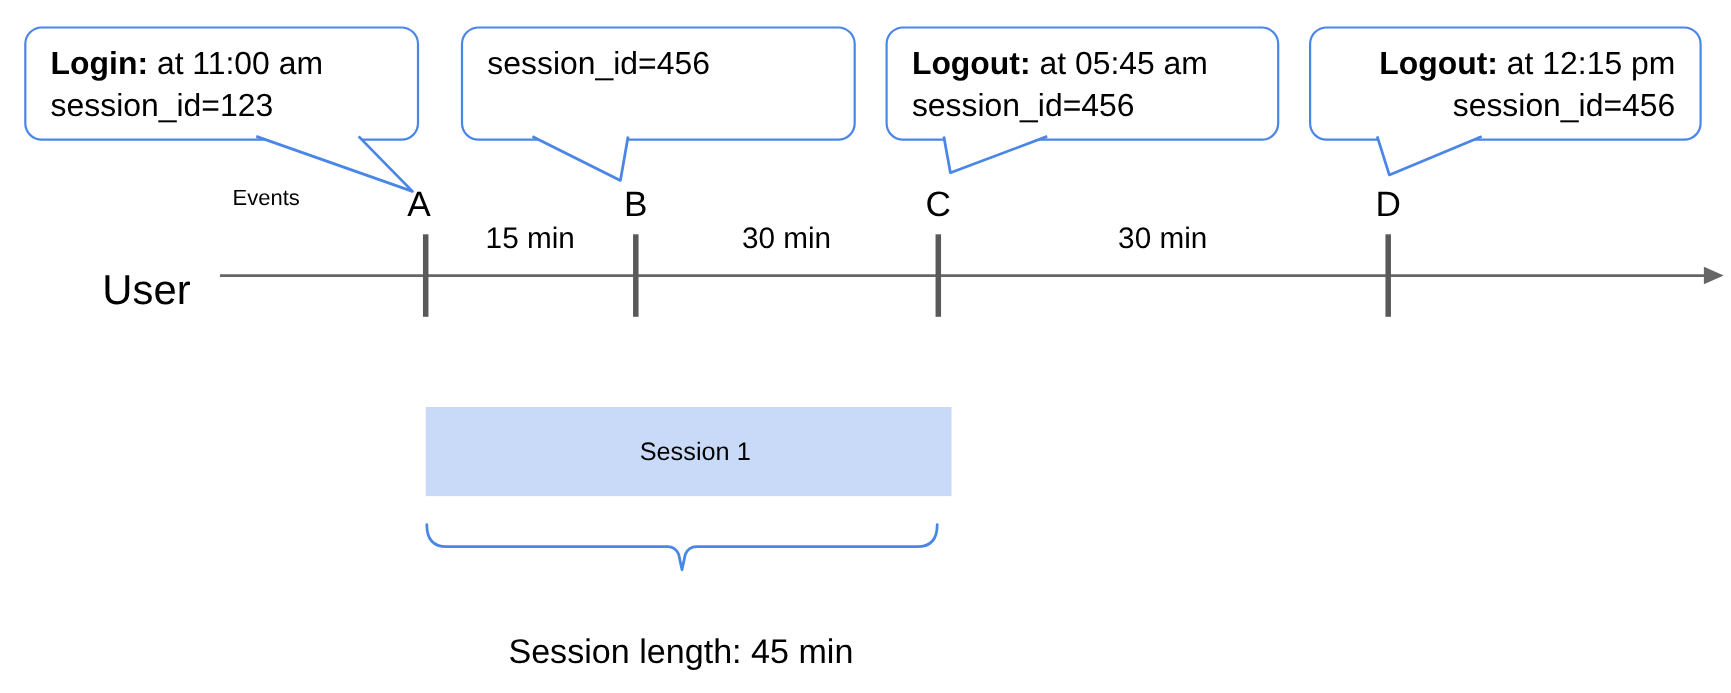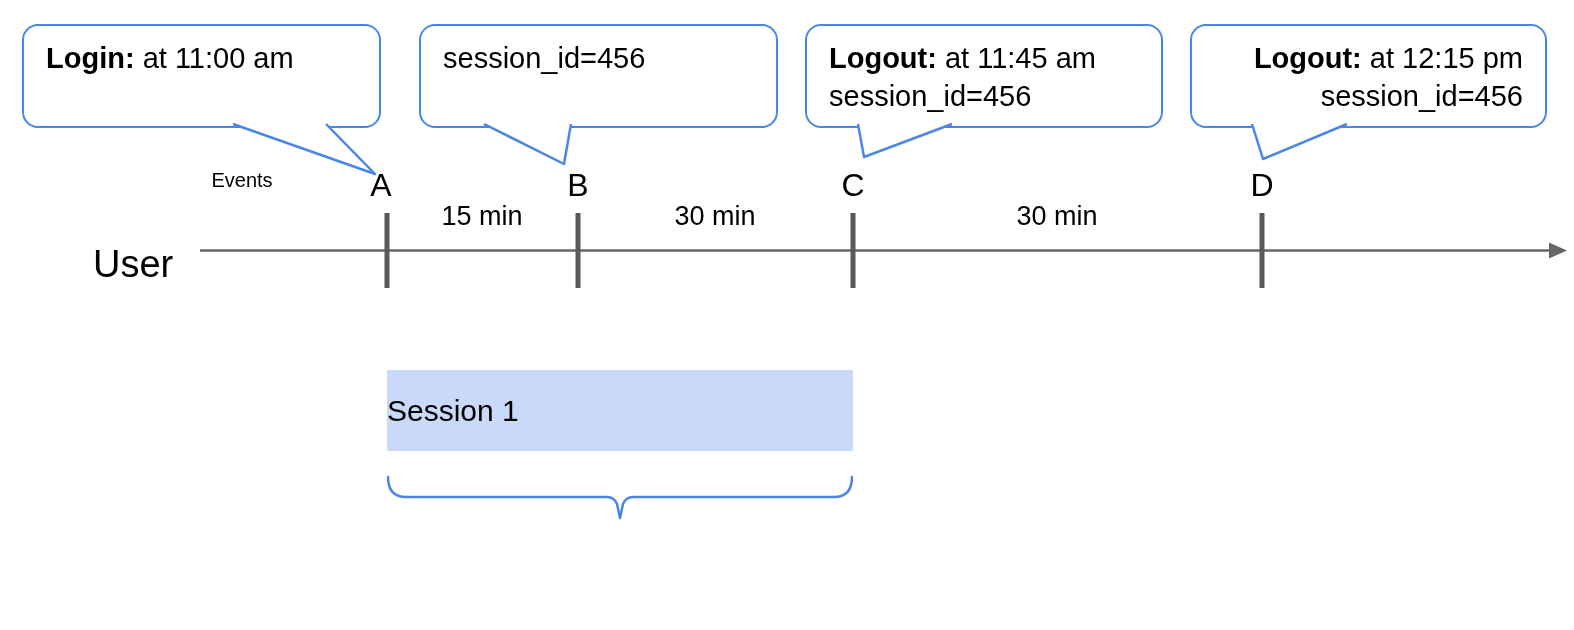--- a/index.html
+++ b/index.html
@@ -31,37 +31,38 @@
   .centered{transform:translateX(-50%);}
   .events-label{left:242px;top:169px;font-size:20px;}
   .user-label{left:93px;top:243px;font-size:38px;}
   .marker{top:167px;font-size:32px;}
   .m-a{left:381px;} .m-b{left:578px;} .m-c{left:853px;} .m-d{left:1262px;}
   .interval{top:201px;font-size:27px;}
   .i-1{left:482px;} .i-2{left:715px;} .i-3{left:1057px;}
   .session-box{
     position:absolute;left:387px;top:370px;width:466px;height:81px;
     background:var(--session-fill,#c9daf8);
-    display:flex;align-items:center;justify-content:flex-start;font-size:30px;
+    display:flex;align-items:center;justify-content:center;font-size:23px;padding-left:12px;
   }
   .session-length{left:619px;top:575px;font-size:31px;}
 </style>
 </head>
 <body>
 
 <div id="canvas">
 
   <div class="bubble b1">
     <div><b>Login:</b><span> at 11:00 am</span></div>
+    <div>session_id=123</div>
   </div>
   <div class="bubble b2">
     <div>session_id=456</div>
   </div>
   <div class="bubble b3">
-    <div><b>Logout:</b><span> at 11:45 am</span></div>
+    <div><b>Logout:</b><span> at 05:45 am</span></div>
     <div>session_id=456</div>
   </div>
   <div class="bubble b4">
     <div><b>Logout:</b><span> at 12:15 pm</span></div>
     <div>session_id=456</div>
   </div>
 
   <svg id="shapes" viewBox="0 0 1574 630" xmlns="http://www.w3.org/2000/svg">
 
     <path class="tail" d="M 233 124 L 375 174 L 326 124"></path>
@@ -89,14 +90,15 @@
   <span class="lbl centered marker m-d">D</span>
 
   <span class="lbl centered interval i-1">15 min</span>
   <span class="lbl centered interval i-2">30 min</span>
   <span class="lbl centered interval i-3">30 min</span>
 
   <div class="session-box">
     <span>Session 1</span>
   </div>
 
+  <span class="lbl centered session-length">Session length: 45 min</span>
 
 </div>
 
 </body></html>

